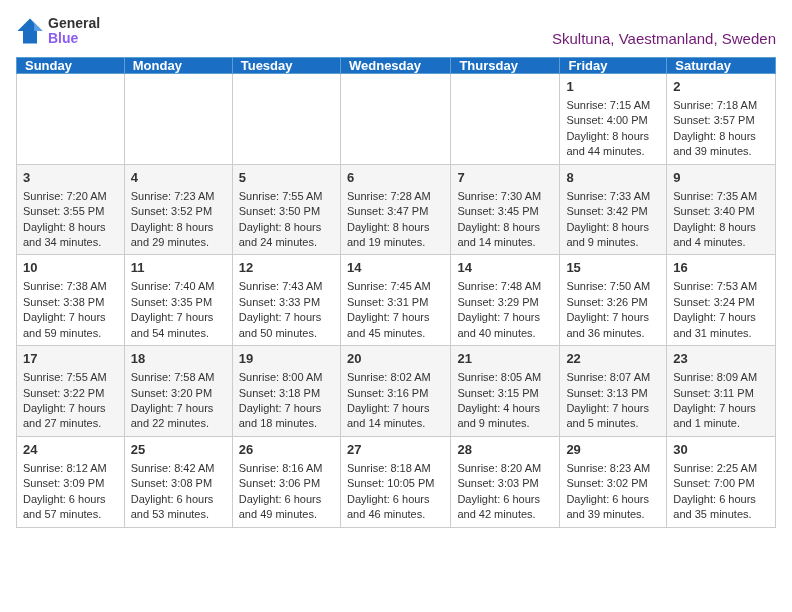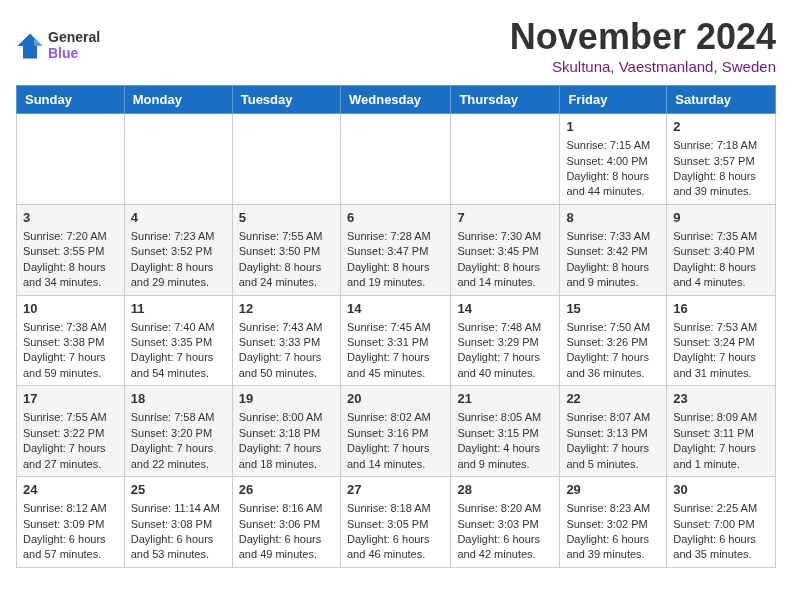--- a/index.html
+++ b/index.html
@@ -6,21 +6,21 @@
     body {
       font-family: Arial, sans-serif;
       background: #fff;
       width: 792px;
       min-height: 612px;
       padding: 16px;
     }
     .header-area {
       display: flex;
       justify-content: space-between;
-      align-items: center;
+      align-items: flex-end;
       margin-bottom: 10px;
     }
     .logo {
       display: flex;
       align-items: center;
       gap: 4px;
     }
     .logo-text {
       display: flex;
       flex-direction: column;
@@ -48,21 +48,21 @@
     }
     .calendar {
       width: 100%;
       border-collapse: collapse;
     }
     .calendar th {
       background-color: #1a6fc4;
       color: #fff;
       font-size: 13px;
       font-weight: bold;
-      padding: 6px 8px;
+      padding: 0 8px;
       text-align: left;
       border: 1px solid #5a9fd4;
     }
     .calendar td {
       vertical-align: top;
       border: 1px solid #ccc;
       padding: 4px 6px;
       width: 113px;
       min-height: 80px;
       font-size: 11px;
@@ -93,21 +93,20 @@
     <svg class="logo-icon" viewBox="0 0 40 40">
       <polygon points="20,2 38,20 30,20 30,38 10,38 10,20 2,20" fill="#1a6fc4"></polygon>
       <polygon points="20,2 38,20 26,20 26,10" fill="#5aa0e0"></polygon>
     </svg>
     <div class="logo-text">
       <span class="general">General</span>
       <span class="blue">Blue</span>
     </div>
   </div>
   <div class="title-area">
-    <div class="month-title">November 2024</div>
     <div class="subtitle">Skultuna, Vaestmanland, Sweden</div>
   </div>
 </div>
 
 <table class="calendar">
   <thead>
     <tr>
     <th>Sunday</th>
         <th>Monday</th>
         <th>Tuesday</th>
@@ -198,27 +197,27 @@
         </td>
         <td>
           <div class="cell-content"><span class="day-number">23</span><span>Sunrise: 8:09 AM</span><br><span>Sunset: 3:11 PM</span><br><span>Daylight: 7 hours and 1 minute.</span></div>
         </td>
       </tr>
       <tr>
         <td>
           <div class="cell-content"><span class="day-number">24</span><span>Sunrise: 8:12 AM</span><br><span>Sunset: 3:09 PM</span><br><span>Daylight: 6 hours and 57 minutes.</span></div>
         </td>
         <td>
-          <div class="cell-content"><span class="day-number">25</span><span>Sunrise: 11:14 AM</span><br><span>Sunset: 3:08 PM</span><br><span>Daylight: 6 hours and 53 minutes.</span></div>
+          <div class="cell-content"><span class="day-number">25</span><span>Sunrise: 8:42 AM</span><br><span>Sunset: 3:08 PM</span><br><span>Daylight: 6 hours and 53 minutes.</span></div>
         </td>
         <td>
           <div class="cell-content"><span class="day-number">26</span><span>Sunrise: 8:16 AM</span><br><span>Sunset: 3:06 PM</span><br><span>Daylight: 6 hours and 49 minutes.</span></div>
         </td>
         <td>
-          <div class="cell-content"><span class="day-number">27</span><span>Sunrise: 8:18 AM</span><br><span>Sunset: 3:05 PM</span><br><span>Daylight: 6 hours and 46 minutes.</span></div>
+          <div class="cell-content"><span class="day-number">27</span><span>Sunrise: 8:18 AM</span><br><span>Sunset: 10:05 PM</span><br><span>Daylight: 6 hours and 46 minutes.</span></div>
         </td>
         <td>
           <div class="cell-content"><span class="day-number">28</span><span>Sunrise: 8:20 AM</span><br><span>Sunset: 3:03 PM</span><br><span>Daylight: 6 hours and 42 minutes.</span></div>
         </td>
         <td>
           <div class="cell-content"><span class="day-number">29</span><span>Sunrise: 8:23 AM</span><br><span>Sunset: 3:02 PM</span><br><span>Daylight: 6 hours and 39 minutes.</span></div>
         </td>
         <td>
           <div class="cell-content"><span class="day-number">30</span><span>Sunrise: 2:25 AM</span><br><span>Sunset: 7:00 PM</span><br><span>Daylight: 6 hours and 35 minutes.</span></div>
         </td>

